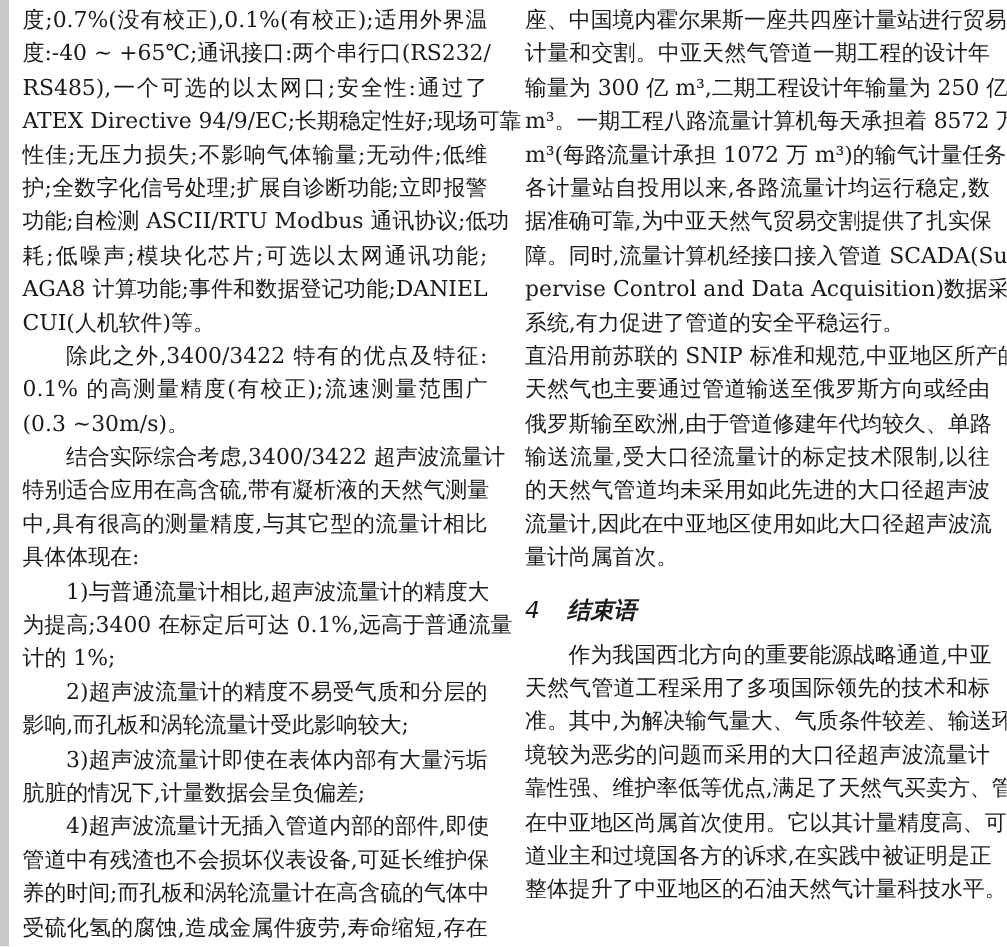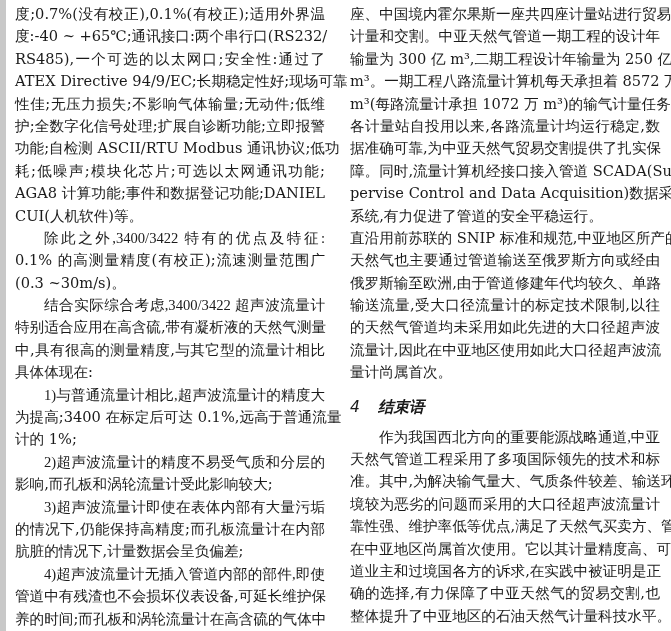--- a/index.html
+++ b/index.html
@@ -35,21 +35,20 @@
     white-space: nowrap;
     text-align: justify;
     text-align-last: justify;
     letter-spacing: 0;
   }
   .line.last {
     text-align-last: left;
   }
   .line.indent {
     padding-left: 29px;
-    font-family: Liberation Serif, serif;
   }
   .heading {
     display: block;
     height: 30px;
     line-height: 30px;
     margin-top: 8px;
     margin-bottom: 4px;
     font-family: "DejaVu Sans", "Liberation Sans", sans-serif;
     font-size: 15.5px;
     font-weight: bold;
@@ -84,21 +83,20 @@
     <span class="line indent">结合实际综合考虑,3400/3422 超声波流量计</span>
     <span class="line">特别适合应用在高含硫,带有凝析液的天然气测量</span>
     <span class="line">中,具有很高的测量精度,与其它型的流量计相比</span>
     <span class="line last">具体体现在:</span>
     <span class="line indent">1)与普通流量计相比,超声波流量计的精度大</span>
     <span class="line">为提高;3400 在标定后可达 0.1%,远高于普通流量</span>
     <span class="line last">计的 1%;</span>
     <span class="line indent">2)超声波流量计的精度不易受气质和分层的</span>
     <span class="line last">影响,而孔板和涡轮流量计受此影响较大;</span>
     <span class="line indent">3)超声波流量计即使在表体内部有大量污垢</span>
-    <span class="line">的情况下,仍能保持高精度;而孔板流量计在内部</span>
     <span class="line last">肮脏的情况下,计量数据会呈负偏差;</span>
     <span class="line indent">4)超声波流量计无插入管道内部的部件,即使</span>
     <span class="line">管道中有残渣也不会损坏仪表设备,可延长维护保</span>
     <span class="line">养的时间;而孔板和涡轮流量计在高含硫的气体中</span>
     <span class="line">受硫化氢的腐蚀,造成金属件疲劳,寿命缩短,存在</span>
   </div>
 
 <div class="column col-right">
   <div id="right-before">
       <span class="line">座、中国境内霍尔果斯一座共四座计量站进行贸易</span>
@@ -123,16 +121,15 @@
     <span class="num">4</span><span>结束语</span>
   </div>
   <div id="right-after">
       <span class="line indent">作为我国西北方向的重要能源战略通道,中亚</span>
       <span class="line">天然气管道工程采用了多项国际领先的技术和标</span>
       <span class="line">准。其中,为解决输气量大、气质条件较差、输送环</span>
       <span class="line">境较为恶劣的问题而采用的大口径超声波流量计</span>
       <span class="line">靠性强、维护率低等优点,满足了天然气买卖方、管</span>
       <span class="line">在中亚地区尚属首次使用。它以其计量精度高、可</span>
       <span class="line">道业主和过境国各方的诉求,在实践中被证明是正</span>
-      <span class="line">确的选择,有力保障了中亚天然气的贸易交割,也</span>
       <span class="line last">整体提升了中亚地区的石油天然气计量科技水平。</span>
     </div>
 </div>
 
 </body></html>

